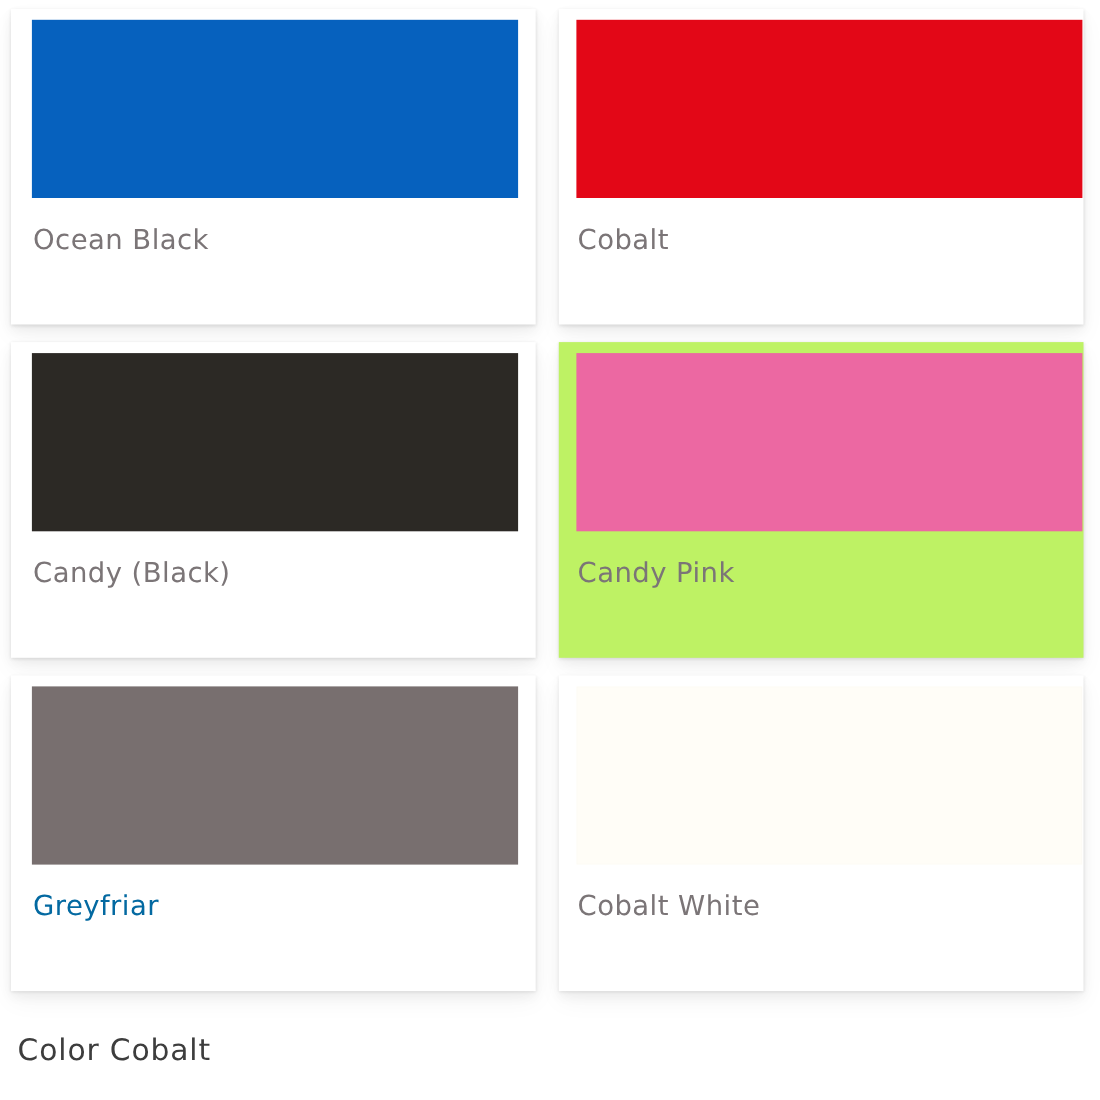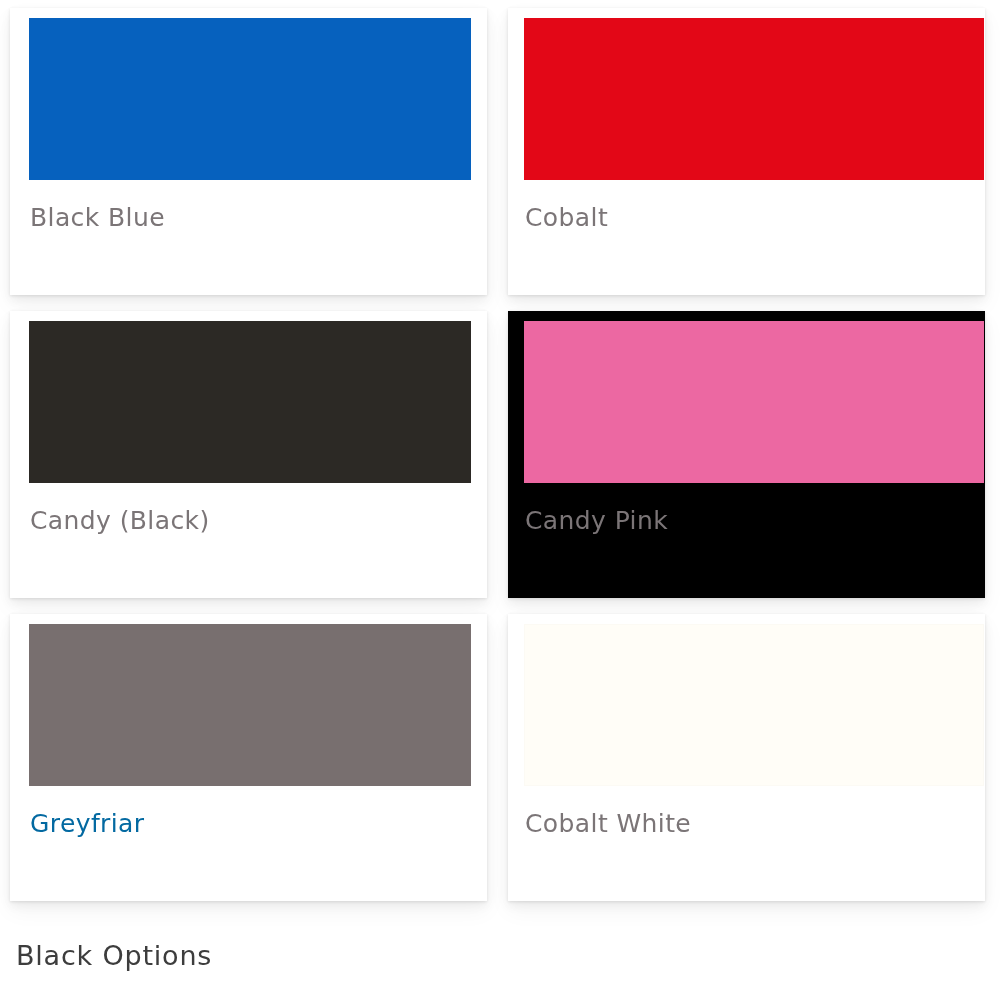--- a/index.html
+++ b/index.html
@@ -97,45 +97,45 @@
 </style>
 </head>
 <body>
 
 <div class="page" style="background-color: rgb(255, 255, 255);">
 
   <div class="swatch-grid">
 
     <div class="swatch-card col-left" style="background-color: rgb(255, 255, 255);">
       <div class="swatch-chip" style="background-color: rgb(6, 97, 190);"></div>
-      <div class="swatch-label" style="color: rgb(123, 117, 119);">Black Blue</div>
+      <div class="swatch-label" style="color: rgb(123, 117, 119);">Ocean Black</div>
     </div>
 
     <div class="swatch-card col-right" style="background-color: rgb(255, 255, 255);">
       <div class="swatch-chip" style="background-color: rgb(227, 7, 23);"></div>
       <div class="swatch-label" style="color: rgb(123, 117, 119);">Cobalt</div>
     </div>
 
     <div class="swatch-card col-left" style="background-color: rgb(255, 255, 255);">
       <div class="swatch-chip" style="background-color: rgb(44, 41, 37);"></div>
       <div class="swatch-label" style="color: rgb(123, 117, 119);">Candy (Black)</div>
     </div>
 
-    <div class="swatch-card col-right" style="background-color: #000000;">
+    <div class="swatch-card col-right" style="background-color: #bef264;">
       <div class="swatch-chip" style="background-color: rgb(236, 104, 162);"></div>
       <div class="swatch-label" style="color: rgb(123, 117, 119);">Candy Pink</div>
     </div>
 
     <div class="swatch-card col-left" style="background-color: rgb(255, 255, 255);">
       <div class="swatch-chip" style="background-color: rgb(120, 111, 111);"></div>
       <div class="swatch-label" style="color: #0369a1;">Greyfriar</div>
     </div>
 
     <div class="swatch-card col-right" style="background-color: rgb(255, 255, 255);">
       <div class="swatch-chip pale" style="background-color: rgb(255, 253, 247);"></div>
       <div class="swatch-label" style="color: rgb(123, 117, 119);">Cobalt White</div>
     </div>
 
   </div>
 
-  <div class="page-caption" style="color: rgb(61, 61, 61);">Black Options</div>
+  <div class="page-caption" style="color: rgb(61, 61, 61);">Color Cobalt</div>
 
 </div>
 
 </body></html>

